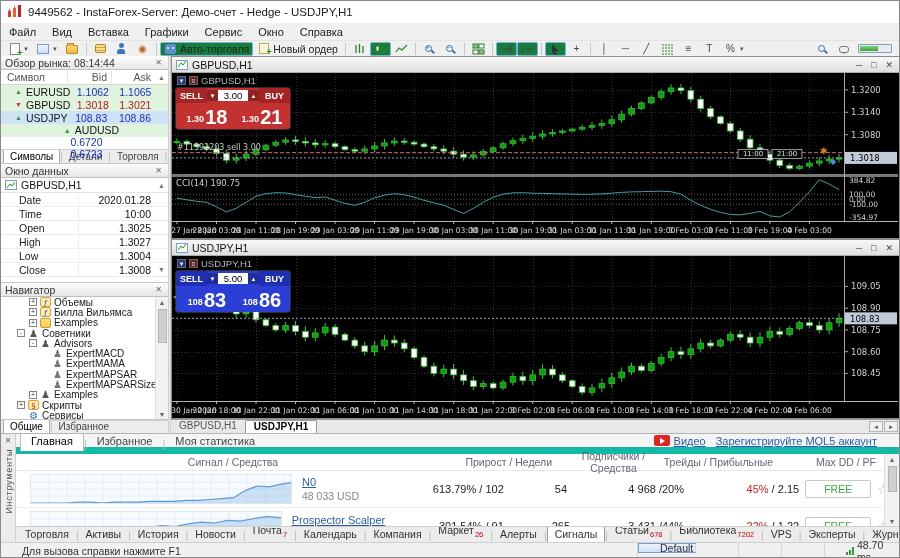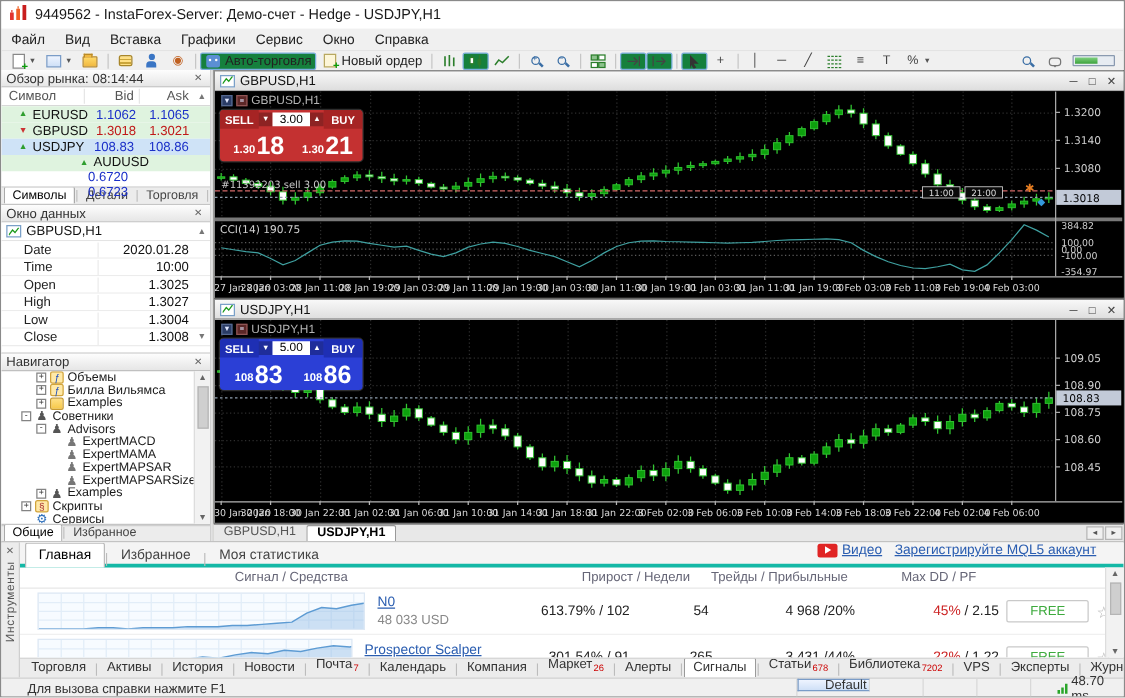--- a/index.html
+++ b/index.html
@@ -115,21 +115,21 @@
   .ctab.active{background:#fff;border:1px solid #999;border-bottom:none;border-radius:2px 2px 0 0;color:#000;font-weight:bold}
   .hscroll{margin-left:auto;display:flex;align-items:center;gap:1px;padding-right:1px;height:13px}
   .hbtn{width:14px;height:11px;background:#f0f0f0;border:1px solid #b5b5b5;font-size:6px;display:flex;align-items:center;justify-content:center;color:#555}
   
   .toolbox-outer{height:109px;display:flex;flex:0 0 auto;border-top:1px solid #b5b5b5}
   .vstrip{width:15px;background:#ececec;border-right:1px solid #cfcfcf;display:flex;flex-direction:column;align-items:center;padding-top:2px}
   .vstrip .px{font-size:8px;color:#666}
   .vlabel{writing-mode:vertical-rl;transform:rotate(180deg);font-size:9.5px;color:#555;margin-top:4px;letter-spacing:.5px}
   .toolbox-col{flex:1;display:flex;flex-direction:column;min-width:0}
   .toolbox{height:93px;background:#fff;position:relative;display:flex;flex-direction:column;overflow:hidden}
-  .tbx-tabs{height:20px;display:flex;align-items:flex-start;background:#f4f4f4;border-bottom:3px solid #14b8a6;font-size:11px;color:#444;padding:0 4px}
+  .tbx-tabs{height:20px;display:flex;align-items:center;background:#f4f4f4;border-bottom:7px solid #14b8a6;font-size:11px;color:#444;padding:0 4px}
   .tbx-tab{padding:2px 10px;line-height:15px}
   .tbx-tab.active{background:#fff;border:1px solid #bbb;border-bottom:none;border-radius:2px 2px 0 0;color:#000}
   .tbx-links{margin-left:auto;display:flex;align-items:center;gap:10px;padding-right:18px;font-size:11px}
   a.lnk{color:#2a5db0;text-decoration:underline;cursor:pointer}
   .yt{width:16px;height:11px;background:#e02424;border-radius:2px;display:inline-flex;align-items:center;justify-content:center;margin-right:-6px}
   .yt:before{content:'';border:3px solid transparent;border-left:5px solid #fff;margin-left:4px}
   .sighead{height:17px;display:flex;align-items:center;font-size:10.5px;color:#667;border-bottom:1px solid #e8e8e8}
   .sigrows{flex:1;overflow:hidden}
   .sigrow{height:37px;display:flex;align-items:center;border-bottom:1px solid #f0f0f0}
   .sc1{width:420px;display:flex;align-items:center;gap:10px;padding-left:14px}
@@ -1091,20 +1091,21 @@
             </span>
           <span class="tbx-links">
             <span class="yt"></span>
             <a class="lnk">Видео</a>
             <a class="lnk">Зарегистрируйте MQL5 аккаунт</a>
           </span>
         </div>
         <div class="sighead" id="sighead">
             <span class="sc1 hc">Сигнал / Средства</span>
             <span class="sc2" style="padding-right: 14px;">Прирост / Недели</span>
+            <span class="sc3">Подписчики / Средства</span>
             <span class="sc4">Трейды / Прибыльные</span>
             <span class="sc5">Max DD / PF</span>
           </div>
         <div class="sigrows" id="sigrows">
             <div class="sigrow">
               <span class="sc1">
                 <svg width="262" height="30" class="spark">
                   <line x1="18" y1="0" x2="18" y2="30" stroke="#e2edf8"></line>
                   <line x1="36" y1="0" x2="36" y2="30" stroke="#e2edf8"></line>
                   <line x1="54" y1="0" x2="54" y2="30" stroke="#e2edf8"></line>

